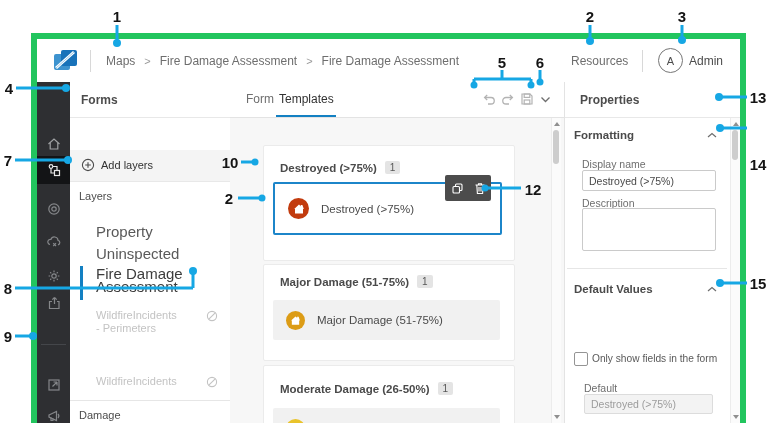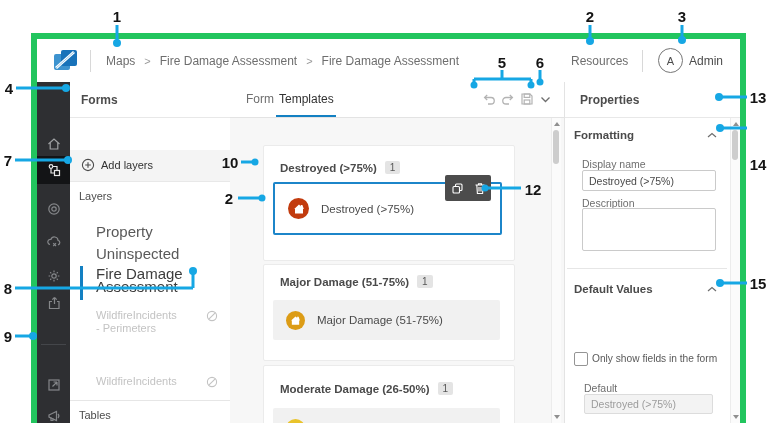--- a/index.html
+++ b/index.html
@@ -199,21 +199,21 @@
           <svg width="12" height="12" viewBox="0 0 12 12" fill="none" stroke="#c3c3c3" stroke-width="1.1">
               <circle cx="6" cy="6" r="4.6"></circle>
               <path d="M2.8 9.2 L9.2 2.8"></path>
             </svg>
         </span>
         <span class="abs dots-dis" style="left:161px;top:2px;">•••</span>
       </div>
 
       <div class="abs hr" style="left:0;top:318px;width:160px;"></div>
       <div class="abs" style="left:0;top:318px;width:160px;height:30px;">
-        <span class="abs sec-label" style="left:9px;top:9px;">Tables</span>
+        <span class="abs sec-label" style="left:9px;top:9px;">Damage</span>
         <span class="abs" style="left:173px;top:13px;">
           <svg width="10" height="7" viewBox="0 0 10 7" fill="none" stroke="#6e6e6e" stroke-width="1.2">
               <path d="M1 1.5 L5 5 L9 1.5"></path>
             </svg>
         </span>
       </div>
 
     </div>
 
     <div id="midPanel" class="abs">

